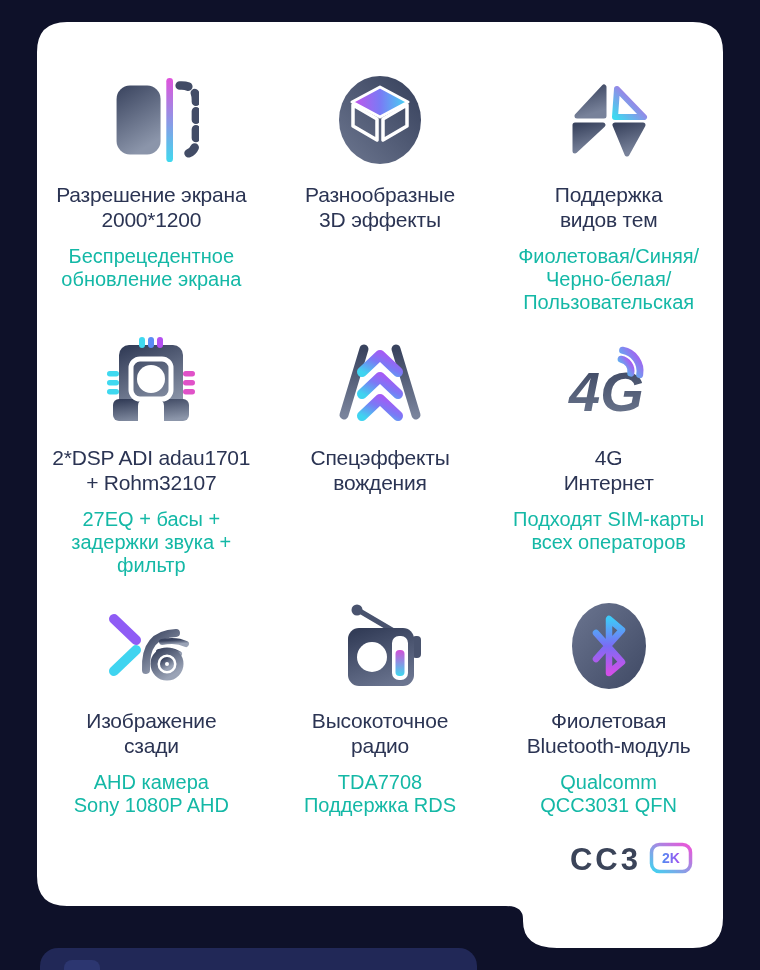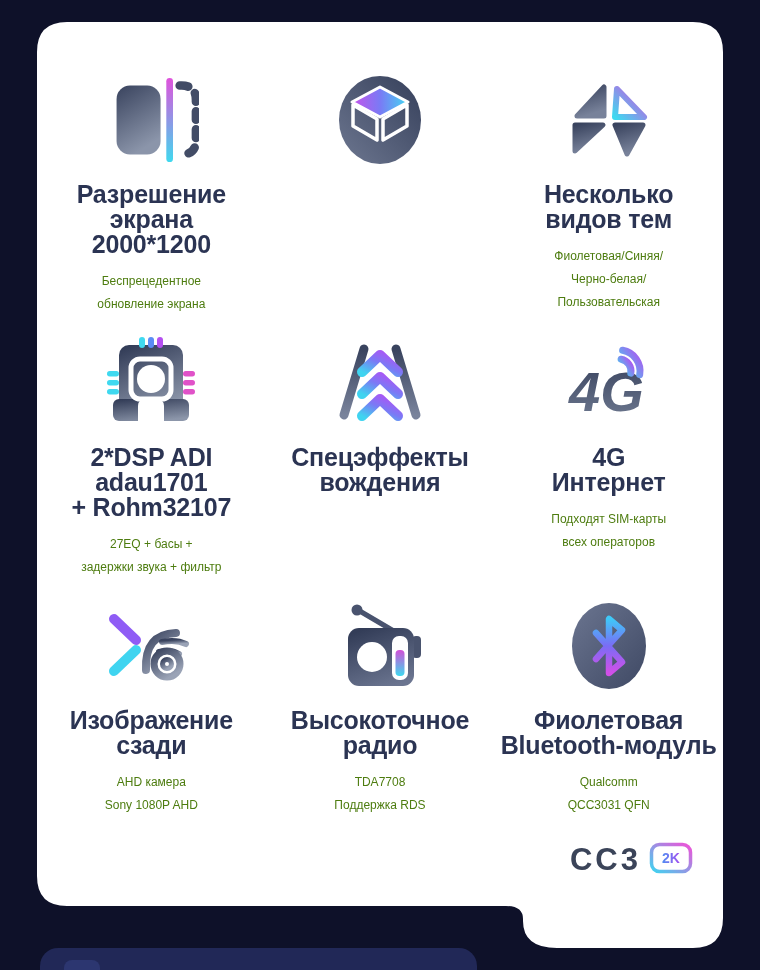--- a/index.html
+++ b/index.html
@@ -10,26 +10,26 @@
     position:relative; overflow:hidden;
   }
   .card-shape { position:absolute; left:0; top:0; width:760px; height:970px; }
   .grid {
     position:absolute; left:37px; top:74px; width:686px;
     display:grid; grid-template-columns:repeat(3, 1fr); grid-auto-rows:263px;
   }
   .cell { display:flex; flex-direction:column; align-items:center; text-align:center; padding:0 4px; }
   .icon-wrap { height:92px; display:flex; align-items:center; justify-content:center; margin-bottom:16px; }
   .title {
-    font-size:25px; line-height:25px; font-weight:bold;
+    font-size:21px; line-height:25px; font-weight:normal;
     color:#2b3453; white-space:pre-line; letter-spacing:-0.2px;
   }
   .subtitle {
-    margin-top:13px; font-size:12px; line-height:23px;
-    color:#4d7c0f; white-space:pre-line;
+    margin-top:13px; font-size:20px; line-height:23px;
+    color:#14b8a6; white-space:pre-line;
   }
   .logo {
     position:absolute; left:505px; top:842px; width:218px; height:66px;
     display:flex; align-items:flex-start; justify-content:flex-end;
     gap:8px; padding-right:30px; box-sizing:border-box;
   }
   .logo-text {
     font-size:31px; font-weight:bold; color:#3b4459; letter-spacing:3px;
   }
   .next-card {
@@ -89,20 +89,22 @@
               <stop offset="0.5" stop-color="#7a7af5"></stop>
               <stop offset="1" stop-color="#43d7f2"></stop>
           </linearGradient>
         </defs>
         <ellipse cx="46" cy="46" rx="41" ry="44" fill="url(#sg2)"></ellipse>
         <polygon points="46,13 74,28 46,43 18,28" fill="url(#cubeTop)" stroke="#ffffff" stroke-width="3" stroke-linejoin="round"></polygon>
         <path d="M 19 31 V 52 L 43 66 V 45 Z" fill="none" stroke="#ffffff" stroke-width="3.5" stroke-linejoin="round"></path>
         <path d="M 73 31 V 52 L 49 66 V 45 Z" fill="none" stroke="#ffffff" stroke-width="3.5" stroke-linejoin="round"></path>
       </svg>
     </div>
+    <div class="title">Разнообразные
+3D эффекты</div>
   </div>
 
   <div class="cell">
     <div class="icon-wrap">
       <svg width="92" height="92" viewBox="0 0 92 92">
         <defs>
           <linearGradient id="sg3" x1="0" y1="0" x2="0.3" y2="1">
             <stop offset="0" stop-color="#39435e"></stop>
               <stop offset="1" stop-color="#78829a"></stop>
           </linearGradient>
@@ -110,21 +112,21 @@
             <stop offset="0" stop-color="#3fd9f0"></stop>
               <stop offset="1" stop-color="#d24fe0"></stop>
           </linearGradient>
         </defs>
         <path d="M 41 13 L 41 42 L 14 42 Z" fill="url(#sg3)" stroke="url(#sg3)" stroke-width="5" stroke-linejoin="round"></path>
         <path d="M 54 15 L 81 43 L 52 43 Z" fill="none" stroke="url(#tri3)" stroke-width="6" stroke-linejoin="round"></path>
         <path d="M 40 51 L 12 51 L 12 77 Z" fill="url(#sg3)" stroke="url(#sg3)" stroke-width="5" stroke-linejoin="round"></path>
         <path d="M 52 51 L 80 51 L 64 80 Z" fill="url(#sg3)" stroke="url(#sg3)" stroke-width="5" stroke-linejoin="round"></path>
       </svg>
     </div>
-    <div class="title">Несколько
+    <div class="title">Поддержка
 видов тем</div>
     <div class="subtitle">Фиолетовая/Синяя/
 Черно-белая/
 Пользовательская</div>
   </div>
 
   <div class="cell">
     <div class="icon-wrap">
       <svg width="92" height="96" viewBox="0 0 92 96">
         <defs>

